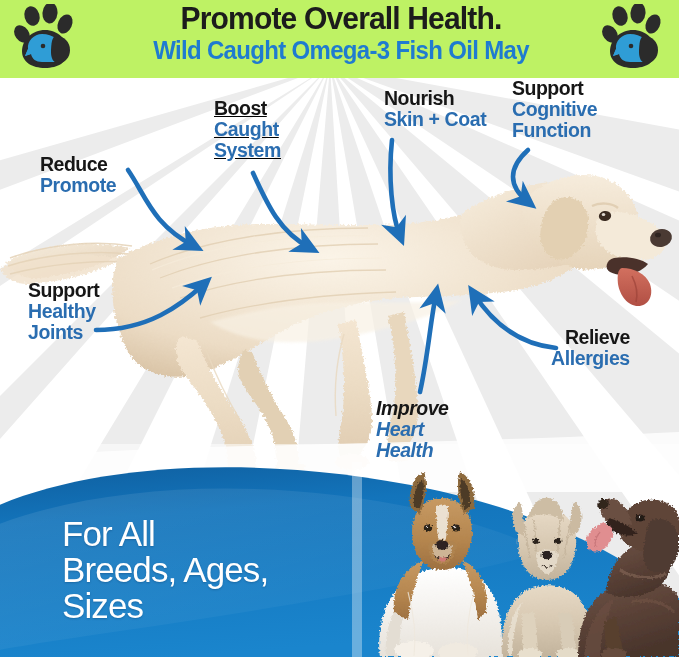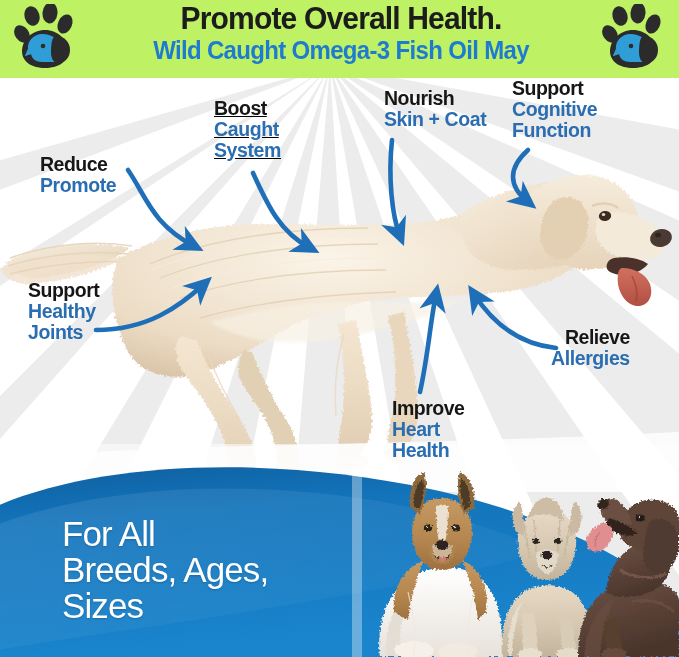--- a/index.html
+++ b/index.html
@@ -45,21 +45,21 @@
   .label { position:absolute; z-index:25; line-height:1.08; }
   .label .l1 { font-size:19.5px; font-weight:bold; color:#161616; letter-spacing:-0.5px; white-space:nowrap; }
   .label .l2 { font-size:19.5px; font-weight:bold; color:#2a6db0; letter-spacing:-0.4px; white-space:nowrap; }
 
   .lbl-reduce    { left:40px;  top:118px;margin-top:36px; }
   .lbl-support-j { left:28px;  top:280px; }
   .lbl-boost     { left:214px; top:98px;text-decoration:underline;  }
   .lbl-nourish   { left:348px; top:88px;margin-left:36px;  }
   .lbl-support-c { left:512px; top:78px;  }
   .lbl-relieve   { left:551px; top:327px;text-align:right; }
-  .lbl-improve   { left:392px; top:398px; }
+  .lbl-improve   { left:376px; top:398px;font-style:italic; }
 
   
   .arrows { position:absolute; left:0; top:0; width:679px; height:657px; z-index:22; pointer-events:none; }
 
   
   .banner { position:absolute; left:0; top:455px; width:679px; height:202px; z-index:15; }
   .banner-text {
     position:absolute; left:62px; top:516px; z-index:28;
     color:#ffffff; font-weight:normal; font-size:35px; line-height:36px;
     letter-spacing:-0.9px; text-shadow:0 1px 2px rgba(0,40,80,0.28);

